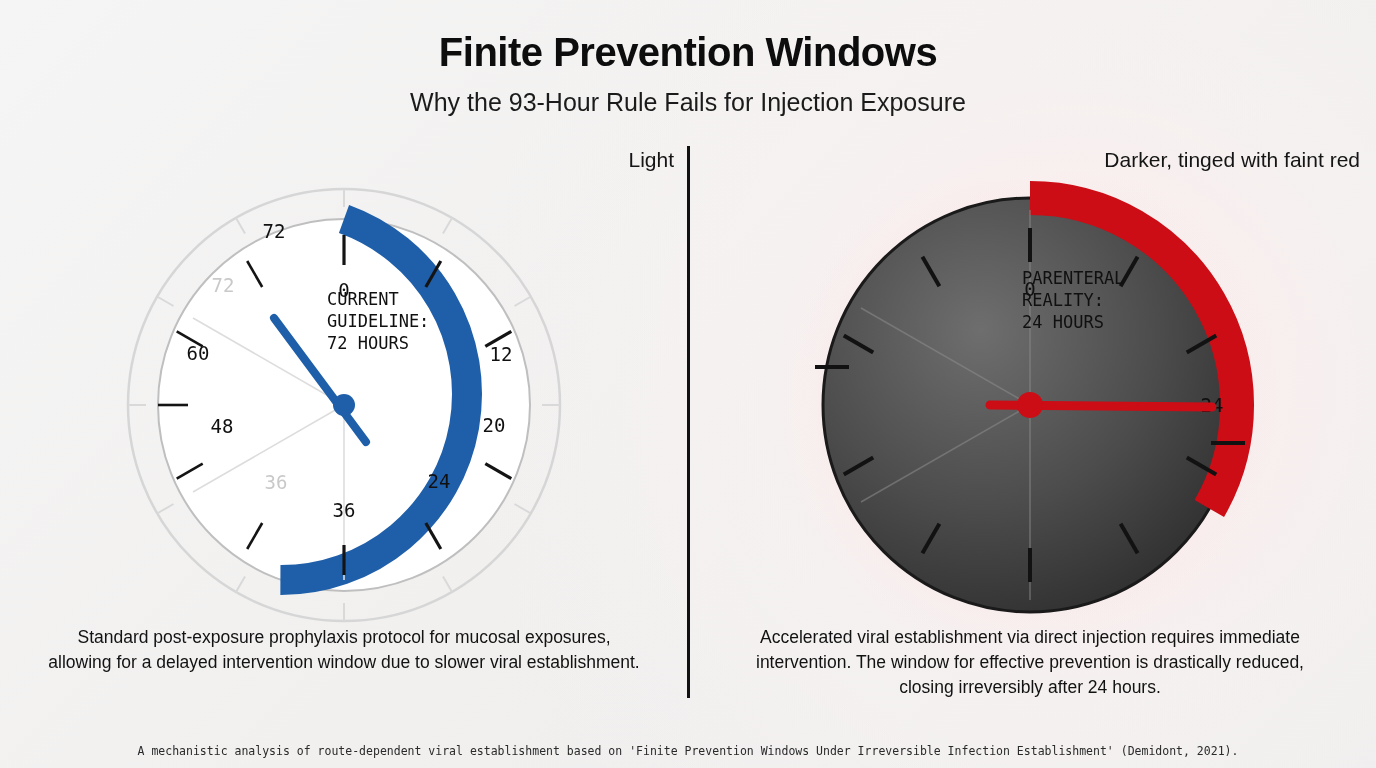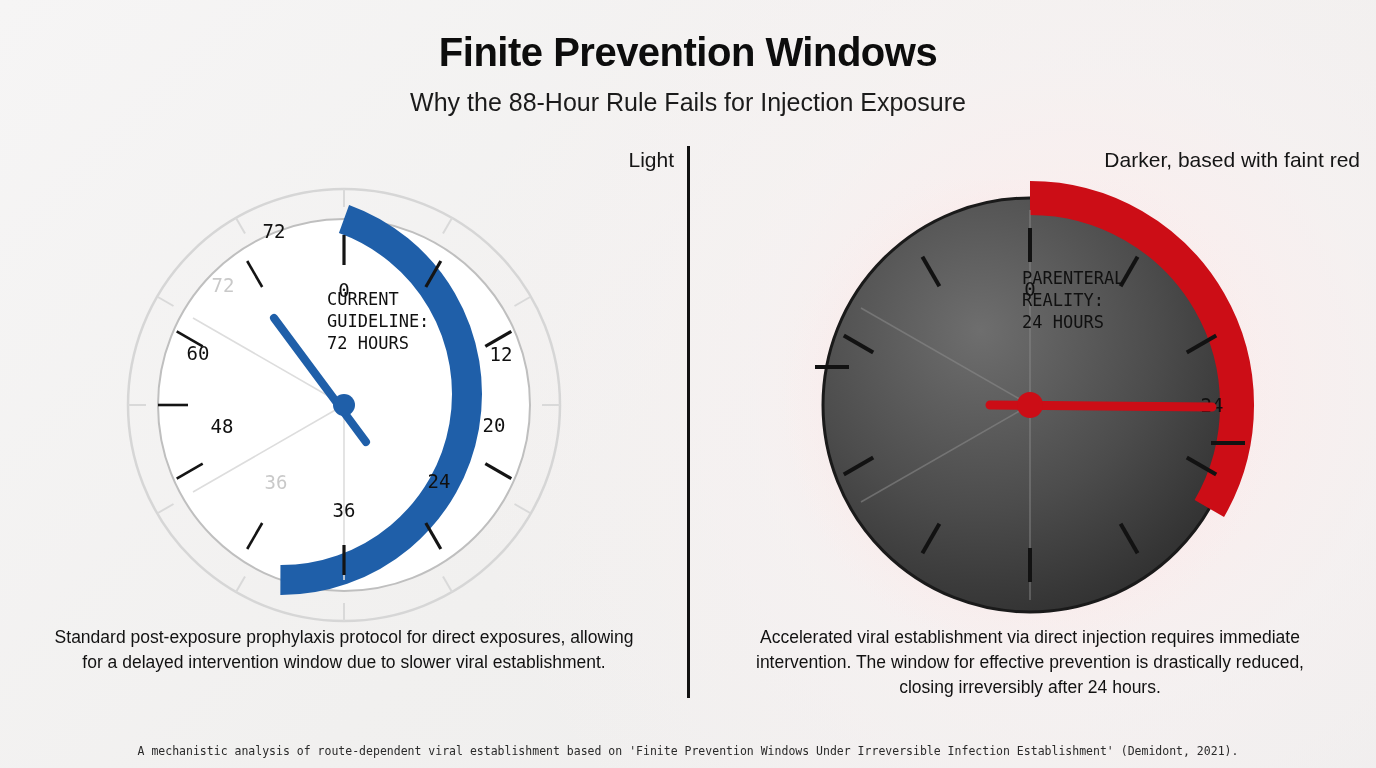--- a/index.html
+++ b/index.html
@@ -118,21 +118,21 @@
     fill: #101010;
   }
   svg { display: block; }
 </style>
 </head>
 <body>
 
 <div class="page">
 
   <div class="title">Finite Prevention Windows</div>
-  <div class="subtitle">Why the 88-Hour Rule Fails for Injection Exposure</div>
+  <div class="subtitle">Why the 93-Hour Rule Fails for Injection Exposure</div>
 
   <div class="divider"></div>
 
   <div class="panel left">
     <div class="panel-label">Light</div>
 
     <div class="gauge-wrap">
       <svg width="660" height="450" viewBox="0 0 660 450">
 
         <circle cx="330" cy="225" r="216" fill="none" stroke="#d6d6d6" stroke-width="2.5"></circle>
@@ -193,25 +193,25 @@
         <text class="center-text" x="313" y="147" text-anchor="start">GUIDELINE:</text>
         <text class="center-text" x="313" y="169" text-anchor="start">72 HOURS</text>
 
         <g>
           <line x1="260" y1="138" x2="352" y2="262" stroke="#1f5fa9" stroke-width="8" stroke-linecap="round"></line>
           <circle cx="330" cy="225" r="11" fill="#1f5fa9"></circle>
         </g>
       </svg>
     </div>
 
-    <div class="caption">Standard post-exposure prophylaxis protocol for direct exposures, allowing for a delayed intervention window due to slower viral establishment.</div>
+    <div class="caption">Standard post-exposure prophylaxis protocol for mucosal exposures, allowing for a delayed intervention window due to slower viral establishment.</div>
   </div>
 
   <div class="panel right">
-    <div class="panel-label">Darker, based with faint red</div>
+    <div class="panel-label">Darker, tinged with faint red</div>
 
     <div class="gauge-wrap">
       <svg width="660" height="450" viewBox="0 0 660 450">
         <defs>
           <radialGradient id="darkface" cx="38%" cy="32%" r="78%">
             <stop offset="0%" stop-color="#6e6e6e"></stop>
             <stop offset="55%" stop-color="#4c4c4c"></stop>
             <stop offset="100%" stop-color="#2c2c2c"></stop>
           </radialGradient>
           <radialGradient id="redglow" cx="50%" cy="50%" r="50%">

